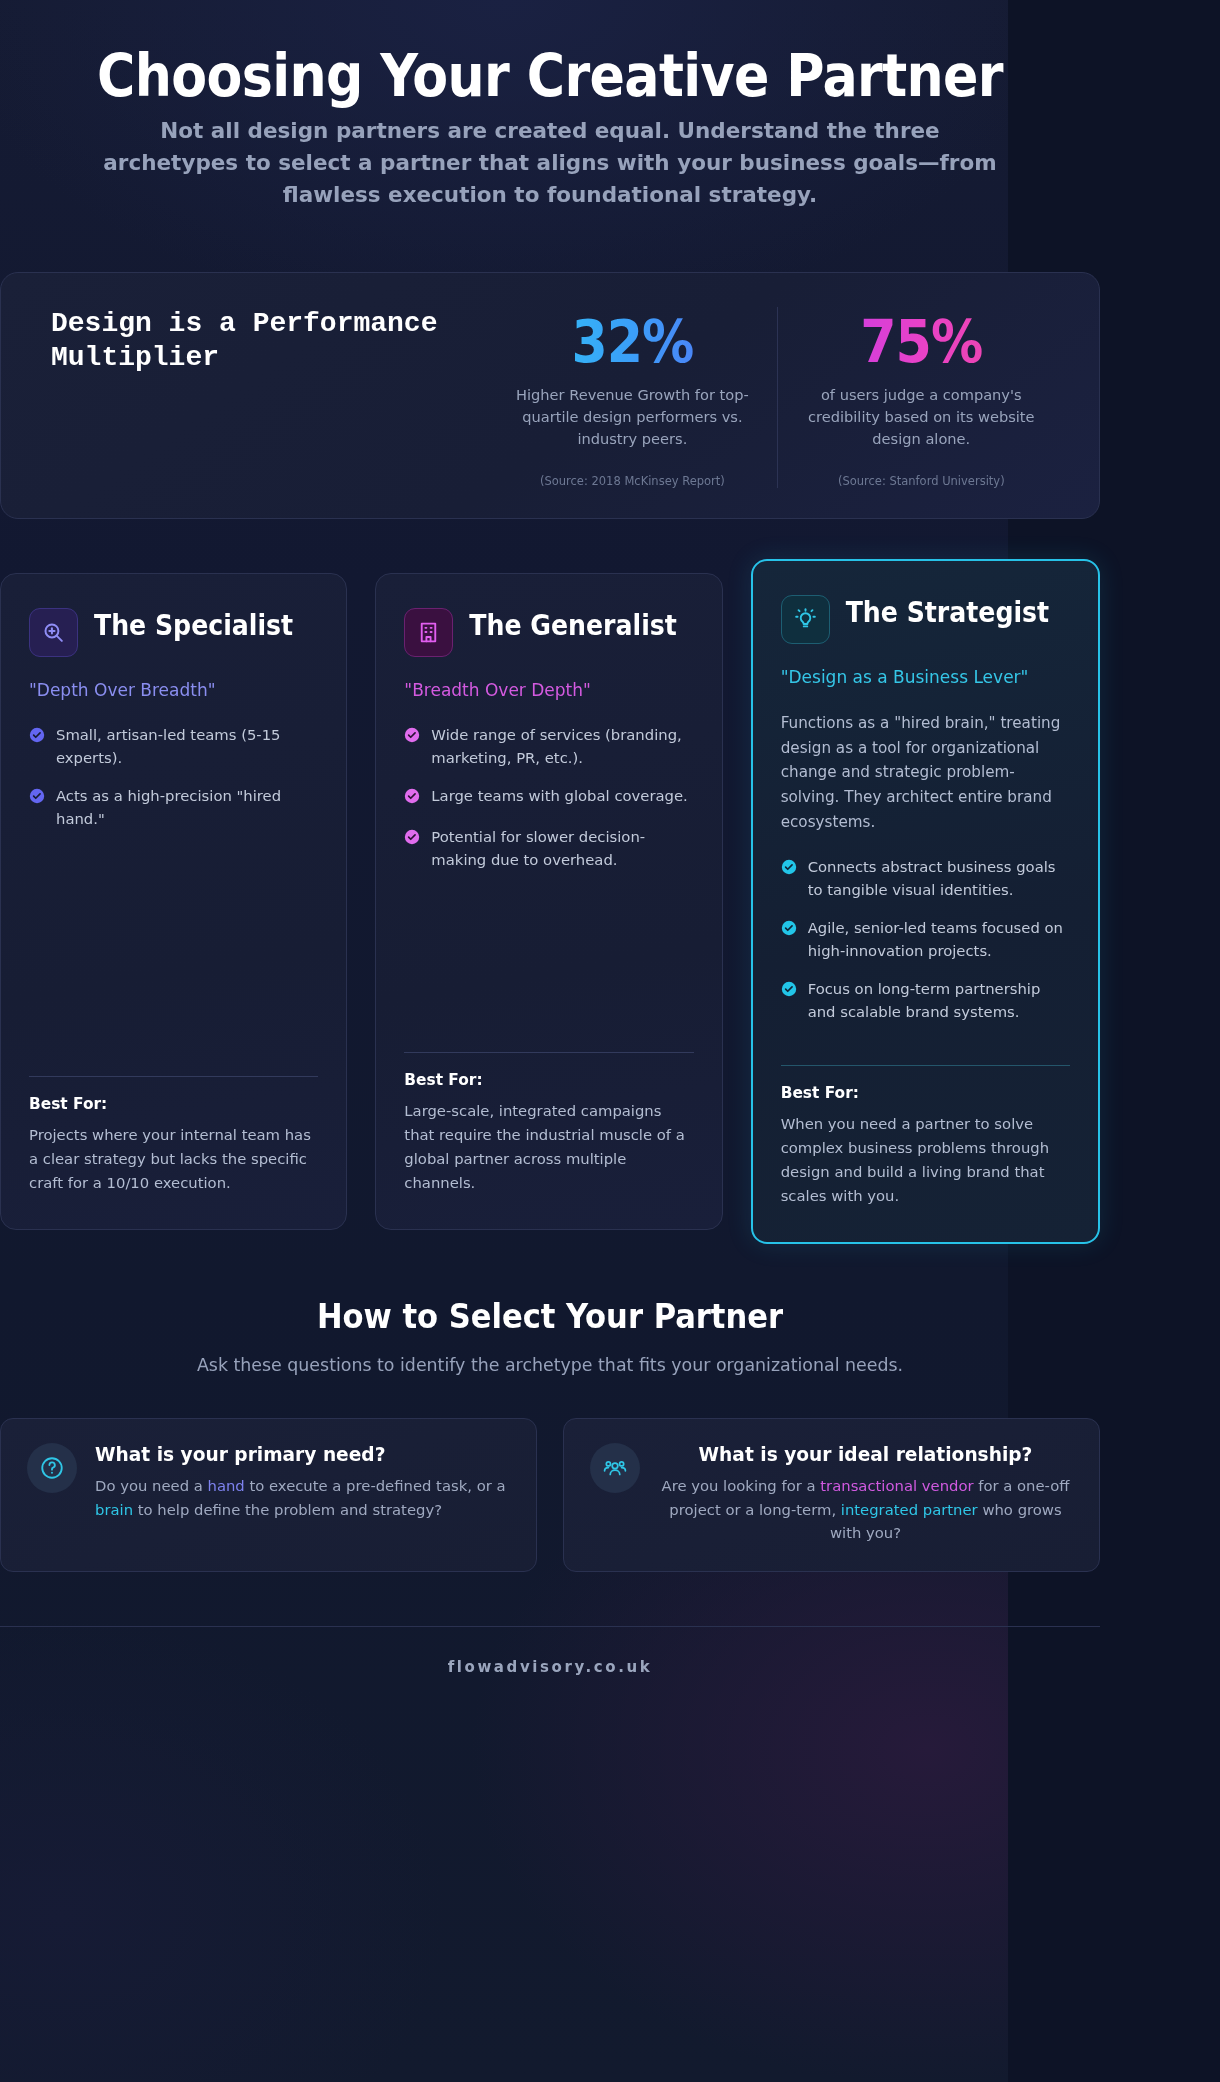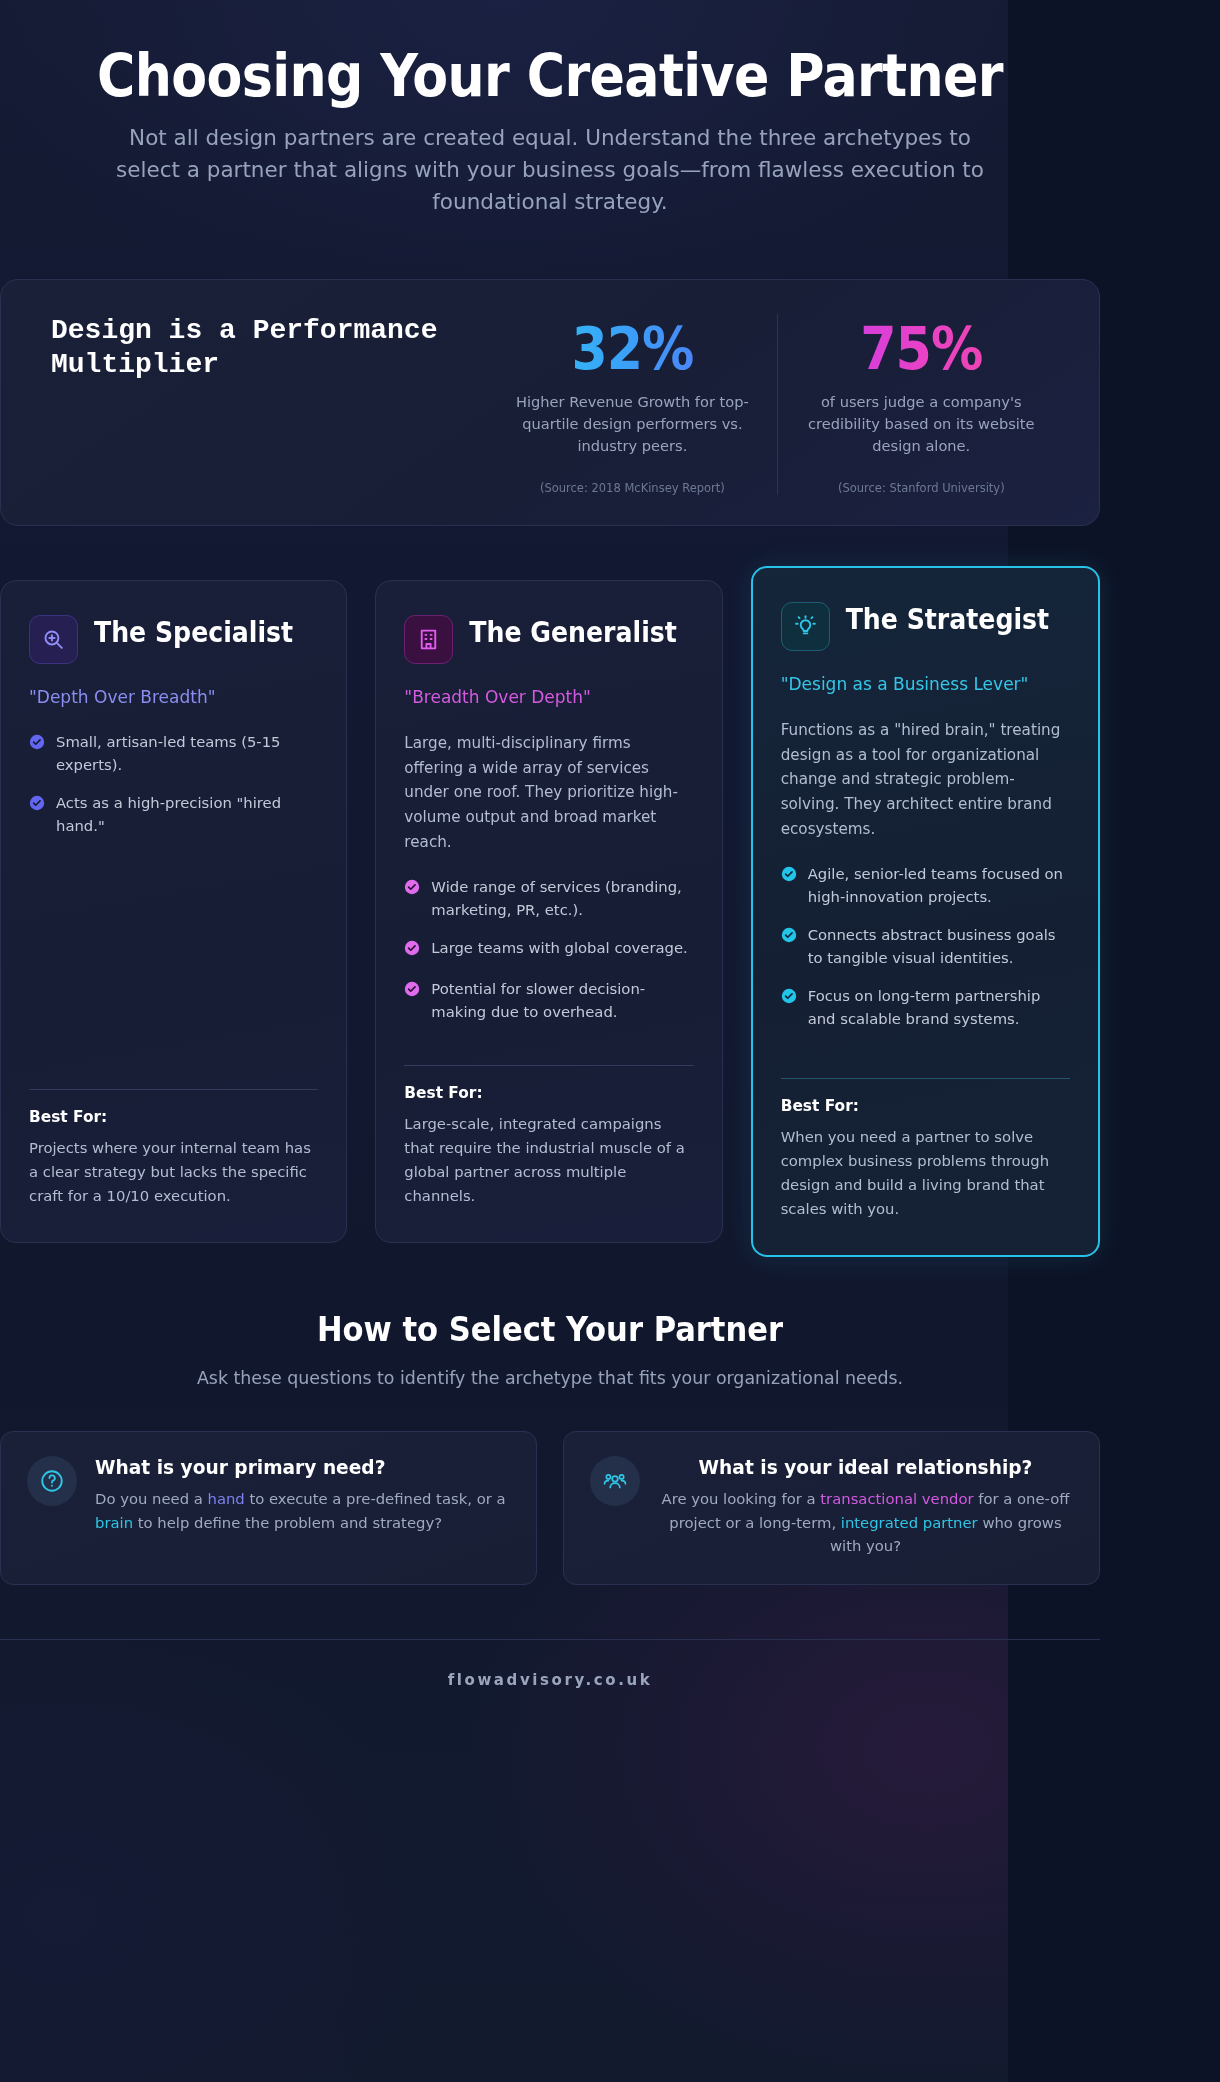--- a/index.html
+++ b/index.html
@@ -21,22 +21,22 @@
   .inner{width:1100px;margin:0 auto;padding:0 0 10px;}
 
   
   .hero{padding-top:46px;text-align:center;}
   .hero h1{
     font-family:"DejaVu Sans Condensed","Liberation Sans",sans-serif;
     font-size:58px;line-height:1.06;font-weight:700;color:#ffffff;
     letter-spacing:-0.6px;
   }
   .hero p{
-    margin:15px auto 0;max-width:905px;
-    font-size:21.5px;line-height:1.47;color:#97a2bb;font-weight:400;
+    margin:8px auto 0;max-width:905px;
+    font-size:21.5px;line-height:1.47;color:#97a2bb;font-weight:700;
   }
 
   
   .stats{
     margin:62px 0 0;
     background:linear-gradient(145deg,#1a2038 0%,#181e36 55%,#1b2140 100%);
     border:1px solid #2a3150;border-radius:18px;
     display:flex;align-items:stretch;
     padding:34px 34px 30px;
   }
@@ -212,21 +212,20 @@
               <line x1="9" y1="7.5" x2="10" y2="7.5"></line>
                 <line x1="14" y1="7.5" x2="15" y2="7.5"></line>
               <line x1="9" y1="11.5" x2="10" y2="11.5"></line>
                 <line x1="14" y1="11.5" x2="15" y2="11.5"></line>
               <path d="M10 20.5v-4.2h4v4.2"></path>
             </svg>
           </div>
           <h3>The Generalist</h3>
         </div>
         <div class="tagline fuchsia">"Breadth Over Depth"</div>
-        <div class="desc">Large, multi-disciplinary firms offering a wide array of services under one roof. They prioritize high-volume output and broad market reach.</div>
         <ul class="points">
           <li>
               <span class="ck"><svg width="16" height="16" viewBox="0 0 20 20">
                   <circle cx="10" cy="10" r="9" fill="#e06ced"></circle>
                   <path d="M5.8 10.2l2.6 2.6 5.4-5.4" stroke="#2b1034" stroke-width="2.1" fill="none" stroke-linecap="round" stroke-linejoin="round"></path>
                 </svg></span>
               <span>Wide range of services (branding, marketing, PR, etc.).</span>
             </li>
           <li>
               <span class="ck"><svg width="16" height="16" viewBox="0 0 20 20">
@@ -265,28 +264,28 @@
           <h3>The Strategist</h3>
         </div>
         <div class="tagline cyan">"Design as a Business Lever"</div>
         <div class="desc">Functions as a "hired brain," treating design as a tool for organizational change and strategic problem-solving. They architect entire brand ecosystems.</div>
         <ul class="points">
           <li>
               <span class="ck"><svg width="16" height="16" viewBox="0 0 20 20">
                   <circle cx="10" cy="10" r="9" fill="#22c5e8"></circle>
                   <path d="M5.8 10.2l2.6 2.6 5.4-5.4" stroke="#0f2436" stroke-width="2.1" fill="none" stroke-linecap="round" stroke-linejoin="round"></path>
                 </svg></span>
-              <span>Agile, senior-led teams focused on high-innovation projects.</span>
+              <span>Connects abstract business goals to tangible visual identities.</span>
             </li>
           <li>
               <span class="ck"><svg width="16" height="16" viewBox="0 0 20 20">
                   <circle cx="10" cy="10" r="9" fill="#22c5e8"></circle>
                   <path d="M5.8 10.2l2.6 2.6 5.4-5.4" stroke="#0f2436" stroke-width="2.1" fill="none" stroke-linecap="round" stroke-linejoin="round"></path>
                 </svg></span>
-              <span>Connects abstract business goals to tangible visual identities.</span>
+              <span>Agile, senior-led teams focused on high-innovation projects.</span>
             </li>
           <li>
               <span class="ck"><svg width="16" height="16" viewBox="0 0 20 20">
                   <circle cx="10" cy="10" r="9" fill="#22c5e8"></circle>
                   <path d="M5.8 10.2l2.6 2.6 5.4-5.4" stroke="#0f2436" stroke-width="2.1" fill="none" stroke-linecap="round" stroke-linejoin="round"></path>
                 </svg></span>
               <span>Focus on long-term partnership and scalable brand systems.</span>
             </li>
         </ul>
         <div class="spacer"></div>

